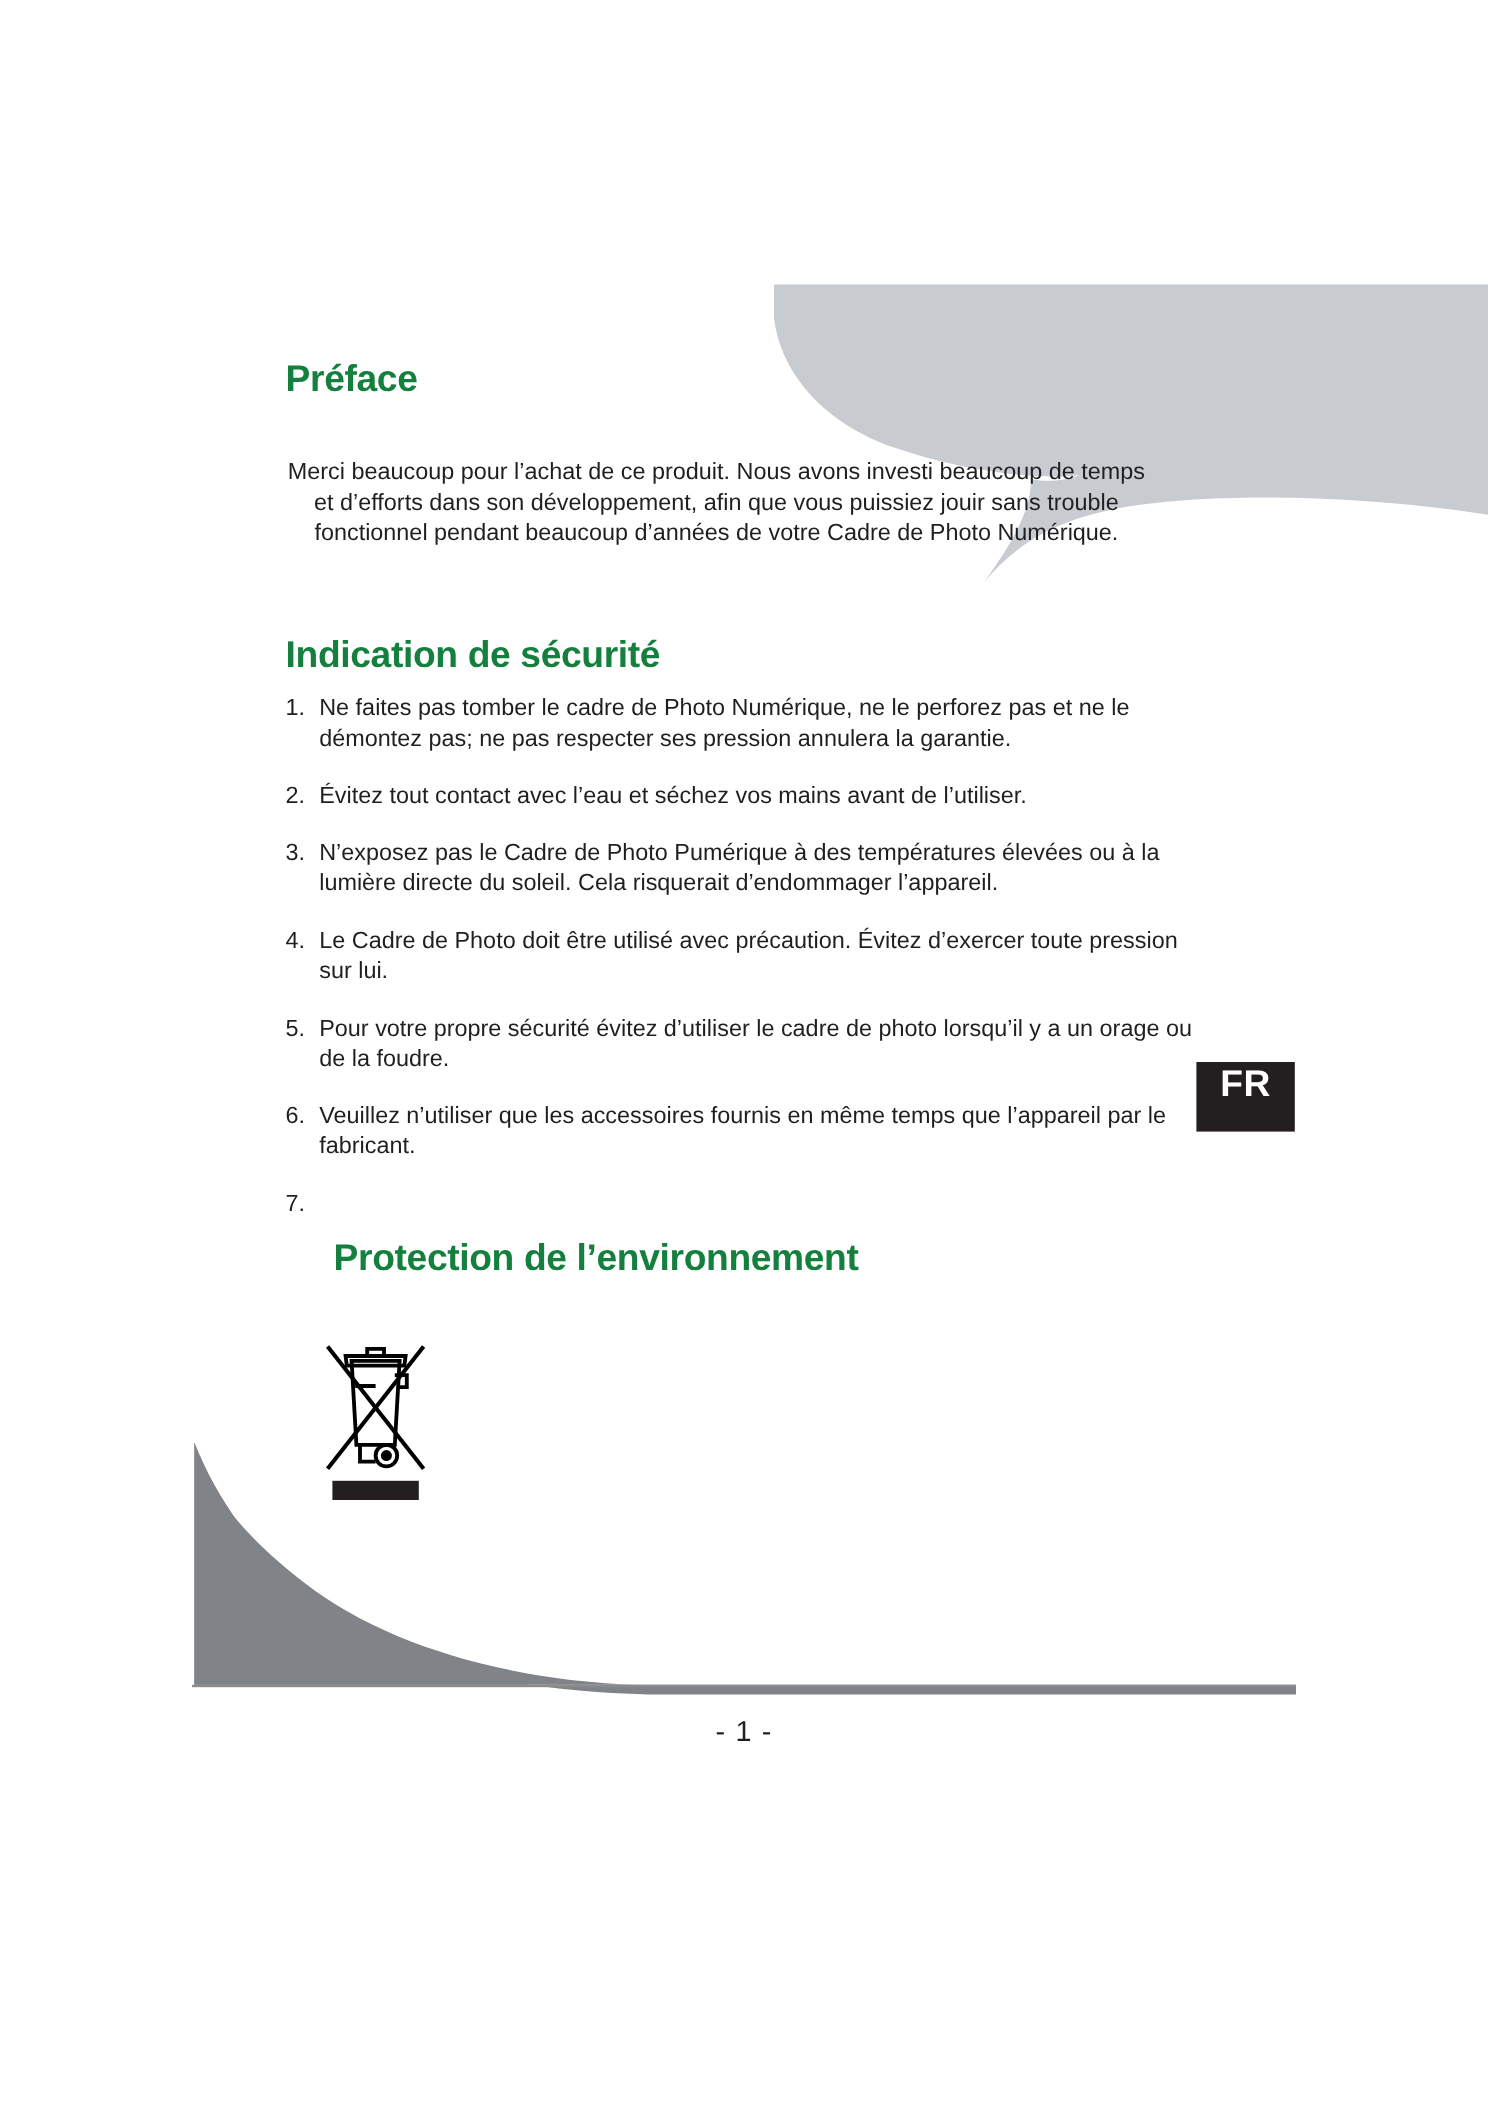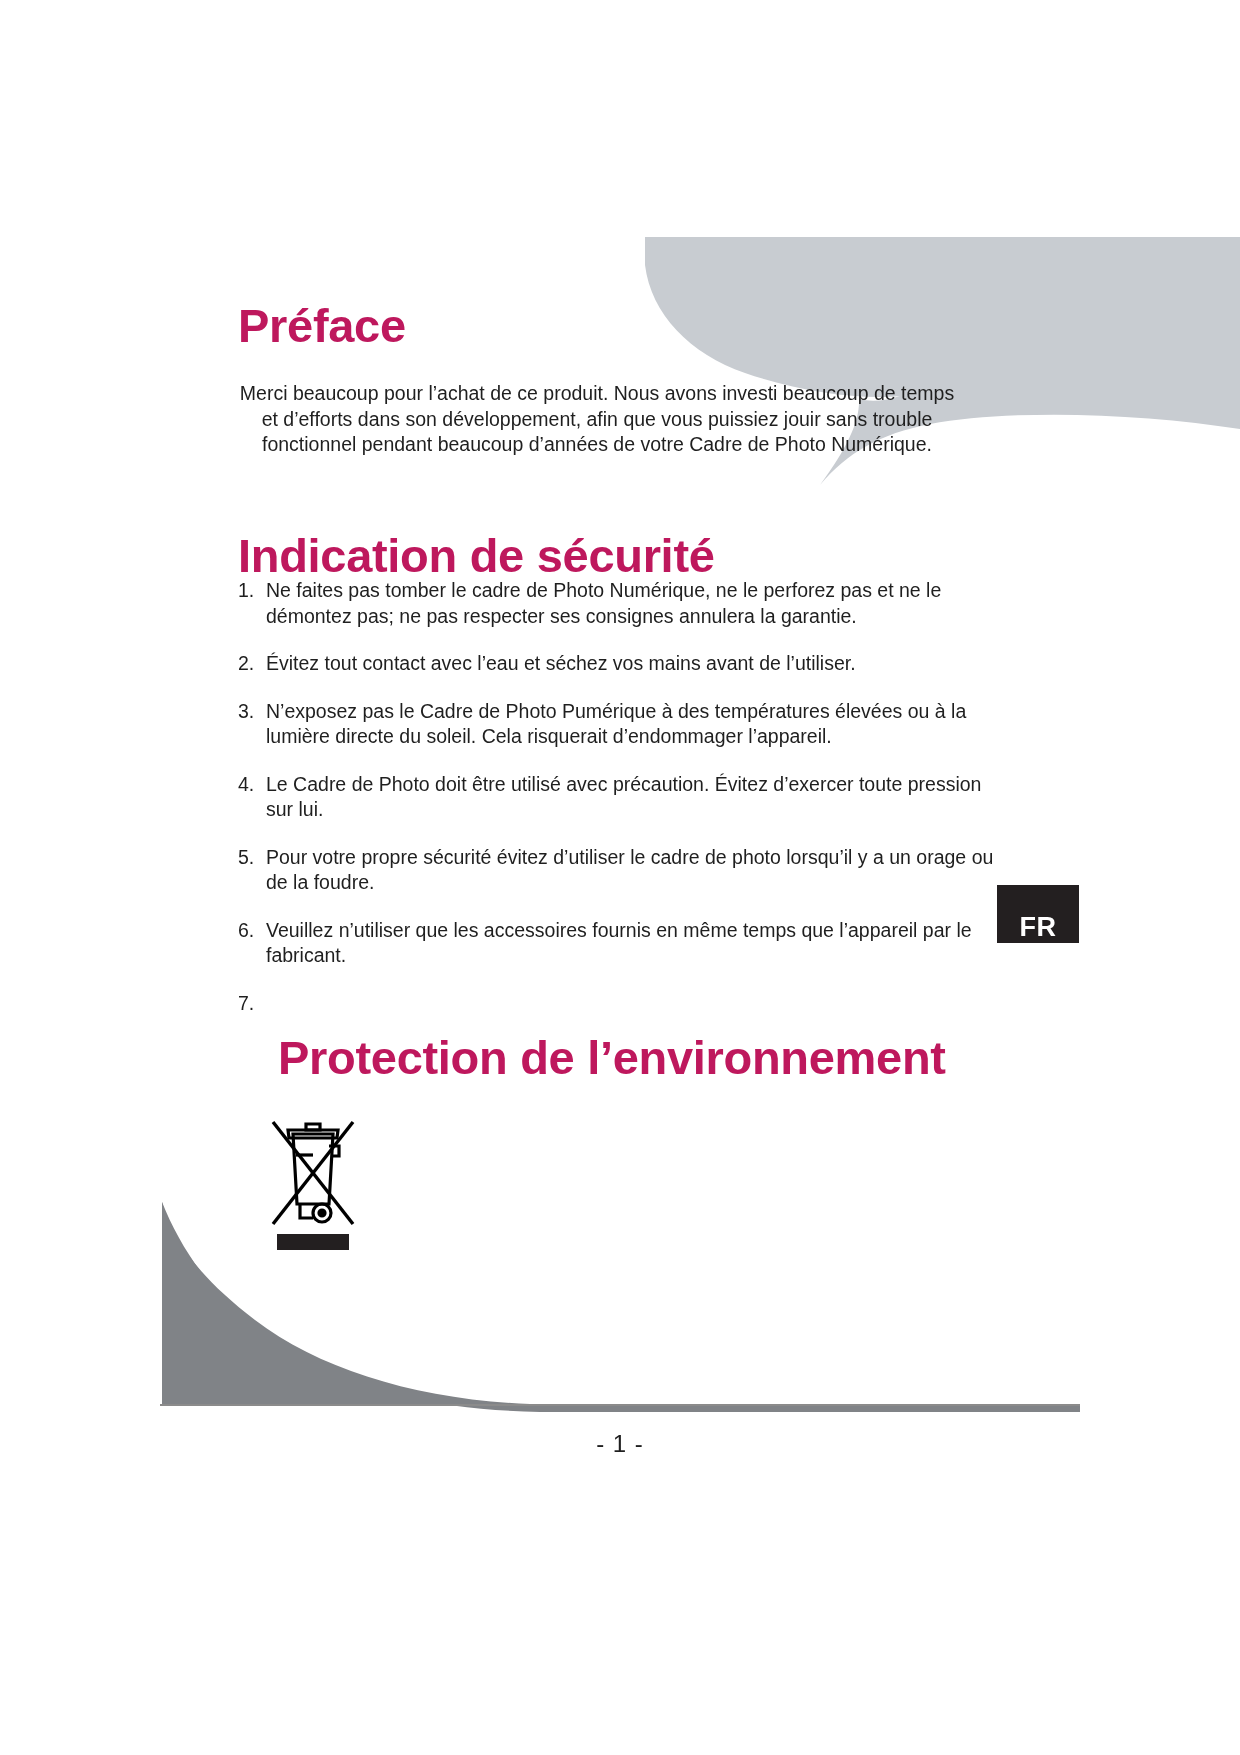--- a/index.html
+++ b/index.html
@@ -30,24 +30,24 @@
 
   
   .content {
     position: absolute;
     left: 238px;
     top: 0;
     width: 770px;
   }
 
   h1.section-title {
-    font-size: 47px;
+    font-size: 31px;
     font-weight: bold;
     letter-spacing: -0.3px;
-    color: #be185d;
+    color: #15803d;
     margin: 0;
   }
 
   #title-preface { position: absolute; top: 298px; left: 0; }
   #title-security { position: absolute; top: 528px; left: 0; }
   #title-environment { position: absolute; top: 1030px; left: 0; margin-left: 40px; }
 
   p.body-text {
     font-size: 19.5px;
     line-height: 25.5px;
@@ -91,25 +91,25 @@
 
   
   #fr-badge {
     position: absolute;
     left: 997px;
     top: 885px;
     width: 82px;
     height: 58px;
     background: #231f20;
     color: #ffffff;
-    font-size: 27px;
+    font-size: 31px;
     font-weight: bold;
     letter-spacing: 0.5px;
     display: flex;
-    align-items: flex-end;
+    align-items: flex-start;
     justify-content: center;
   }
 
   
   #env-block {
     position: absolute;
     top: 1100px;
     left: 0;
     width: 760px;
   }
@@ -173,21 +173,21 @@
 
     <h1 class="section-title" id="title-preface">Préface</h1>
 
     <p class="body-text" id="preface-para">Merci beaucoup pour l’achat de ce produit. Nous avons investi beaucoup de temps et d’efforts dans son développement, afin que vous puissiez jouir sans trouble fonctionnel pendant beaucoup d’années de votre Cadre de Photo Numérique.</p>
 
     <h1 class="section-title" id="title-security">Indication de sécurité</h1>
 
     <ol id="safety-list">
       <li>
         <span class="num">1.</span>
-        <span>Ne faites pas tomber le cadre de Photo Numérique, ne le perforez pas et ne le démontez pas; ne pas respecter ses consignes annulera la garantie.</span>
+        <span>Ne faites pas tomber le cadre de Photo Numérique, ne le perforez pas et ne le démontez pas; ne pas respecter ses pression annulera la garantie.</span>
       </li>
       <li>
         <span class="num">2.</span>
         <span>Évitez tout contact avec l’eau et séchez vos mains avant de l’utiliser.</span>
       </li>
       <li>
         <span class="num">3.</span>
         <span>N’exposez pas le Cadre de Photo Pumérique à des températures élevées  ou à la lumière directe du soleil. Cela risquerait d’endommager l’appareil.</span>
       </li>
       <li>

